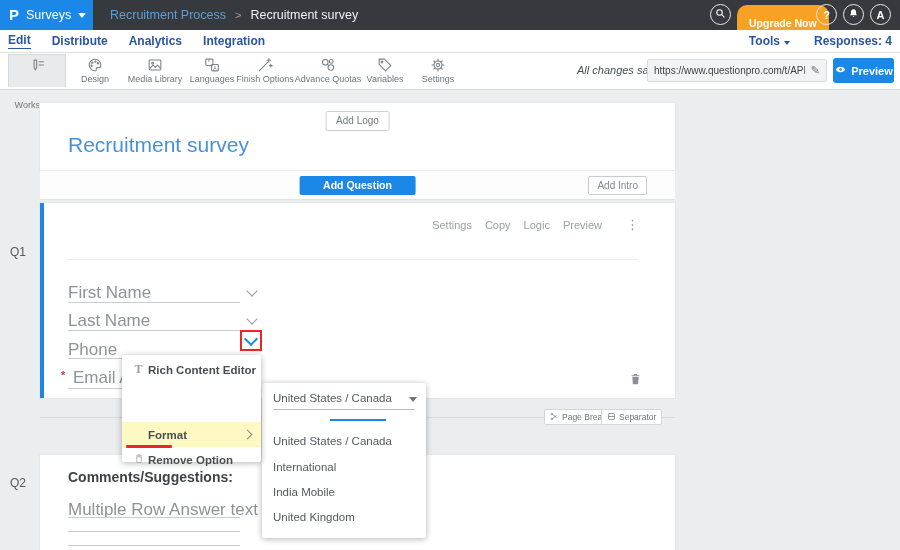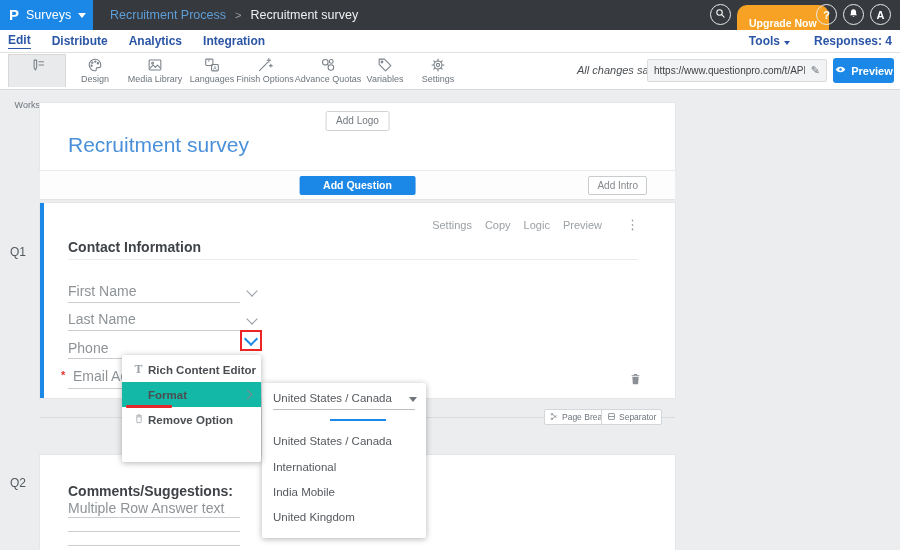--- a/index.html
+++ b/index.html
@@ -46,38 +46,38 @@
   .addlogo{left:50%;transform:translateX(-50%);top:8px;height:18px;line-height:18px;padding:0 10px;background:#fff;border:1px solid #cfd2d4;border-radius:2px;font-size:10px;color:#73797e;}
   .survey-title{left:28px;top:30px;font-size:21px;color:#4a90d9;}
   .action-row{left:40px;top:170px;width:635px;height:30px;background:#fdfdfe;border-top:1px solid #e9eaeb;border-bottom:1px solid #e2e3e4;box-sizing:border-box;}
   .addq{left:50%;transform:translateX(-50%);top:5px;height:19px;line-height:19px;padding:0 24px;background:#1b87e6;border-radius:2px;color:#fff;font-size:10.5px;font-weight:700;}
   .addintro{right:28px;top:5px;height:19px;line-height:17px;padding:0 8px;background:#fff;border:1px solid #c9ccce;border-radius:2px;font-size:10px;color:#85898d;box-sizing:border-box;}
   .blue-bar{left:0;top:0;width:4px;height:100%;background:#1b87e6;}
   .q-actions{top:14px;right:36px;display:flex;align-items:center;gap:13px;font-size:11px;color:#9ba0a5;}
   .dots{font-size:13px;color:#8b9096;margin-left:11px;letter-spacing:0;}
   .q-title{font-size:14px;font-weight:700;color:#3f4347;}
   .divider{height:1px;background:#eaebec;}
-  .field-label{font-size:14px;color:#8e9397;}
+  .field-label{font-size:17px;color:#8e9397;}
   .f-line{height:1px;background:#c9ccd0;width:172px;left:28px;}
   .chev{display:inline-block;width:7px;height:7px;border-right:1.5px solid #979ca1;border-bottom:1.5px solid #979ca1;transform:rotate(45deg);}
   .chev-blue{width:8px;height:8px;border-width:2px;border-color:#1b87e6;}
   .chev-r{display:inline-block;width:6px;height:6px;border-right:1.5px solid #85898d;border-bottom:1.5px solid #85898d;transform:rotate(-45deg);}
   .req{color:#e0312f;font-size:11px;font-weight:700;}
   .trash svg{width:15px;height:15px;}
   
   .break-line{left:40px;top:417px;width:635px;height:1px;background:#d8dbdd;}
   .break-btn{top:409px;height:16px;background:#fff;border:1px solid #d4d7d9;border-radius:2px;box-sizing:border-box;display:flex;align-items:center;gap:3px;padding:0 5px;font-size:8.5px;color:#6d747c;}
   .break-btn svg{width:9px;height:9px;stroke:#6d747c;fill:none;stroke-width:1.6;}
   
   .ctx{left:122px;top:355px;width:139px;height:107px;background:#fff;border-radius:2px;box-shadow:0 1px 6px rgba(0,0,0,.3);z-index:10;padding-top:2px;box-sizing:border-box;}
   .mi{position:relative;height:25px;display:flex;align-items:center;}
   .mi-ico{position:absolute;left:9px;width:15px;text-align:center;color:#9aa0a6;}
   .mi-lbl{margin-left:26px;font-size:11.5px;font-weight:600;color:#4a4e52;white-space:nowrap;}
   .mi-chev{position:absolute;right:10px;}
-  .mi-hl{background:#14b8a6;}
+  .mi-hl{background:#fef9c3;margin-top:40px;}
   .t-ico{font-family:"Liberation Serif",serif;font-size:12px;font-weight:700;}
   .red-underline{position:absolute;left:4px;top:23px;width:46px;height:3px;background:#e8272c;border-radius:1px;}
   .mi .trash-sm svg{width:12px;height:12px;stroke:#9aa0a6;fill:none;stroke-width:1.2;}
   
   .sub{left:262px;top:383px;width:164px;height:155px;background:#fff;border-radius:2px;box-shadow:0 1px 6px rgba(0,0,0,.3);z-index:9;}
   .sel-text{left:11px;top:9px;font-size:11.5px;color:#55595e;}
   .sel-caret{right:9px;top:14px;width:0;height:0;border-left:4px solid transparent;border-right:4px solid transparent;border-top:5px solid #6d747c;}
   .sel-line{left:11px;top:26px;width:142px;height:1px;background:#b9bdc1;}
   .blue-line{left:68px;top:36px;width:56px;height:2px;background:#1b87e6;}
   .sub-opt{left:11px;height:16px;font-size:11.5px;color:#55595e;white-space:nowrap;}
@@ -226,21 +226,20 @@
 <div class="abs q-tag" style="left:10px;top:245px;">Q1</div>
 <div class="card" style="left:40px;top:203px;width:635px;height:195px;">
   <div class="abs blue-bar"></div>
   <div class="abs q-actions">
     <span>Settings</span>
     <span>Copy</span>
     <span>Logic</span>
     <span>Preview</span>
     <span class="dots">⋮</span>
   </div>
-  <div class="abs q-title" style="left:28px;top:36px;">Contact Information</div>
   <div class="abs divider" style="left:28px;top:56px;width:570px;"></div>
 
   <div class="abs field-label" style="left:28px;top:80px;">First Name</div>
   <div class="abs f-line" style="top:99px;"></div>
   <span class="abs chev" style="left:208px;top:84px;"></span>
 
   <div class="abs field-label" style="left:28px;top:108px;">Last Name</div>
   <div class="abs f-line" style="top:127px;"></div>
   <span class="abs chev" style="left:208px;top:112px;"></span>
 
@@ -273,21 +272,21 @@
 <div class="abs break-btn" style="left:601px;">
   <span><svg viewBox="0 0 20 20">
         <rect x="3.5" y="3.5" width="13" height="13" rx="1"></rect>
         <path d="M3.5 10h13"></path>
       </svg></span>
   <span>Separator</span>
 </div>
 
 <div class="abs q-tag" style="left:10px;top:476px;">Q2</div>
 <div class="card" style="left:40px;top:455px;width:635px;height:96px;">
-  <div class="abs q-title" style="left:28px;top:28px;text-align:center;">Comments/Suggestions:</div>
+  <div class="abs q-title" style="left:28px;top:14px;text-align:center;">Comments/Suggestions:</div>
   <div class="abs field-label" style="left:28px;top:45px;">Multiple Row Answer text</div>
   <div class="abs f-line" style="top:62px;"></div>
   <div class="abs f-line" style="top:76px;"></div>
   <div class="abs f-line" style="top:90px;"></div>
 </div>
 
 <div class="abs redbox">
   <span class="chev chev-blue"></span>
 </div>
 

